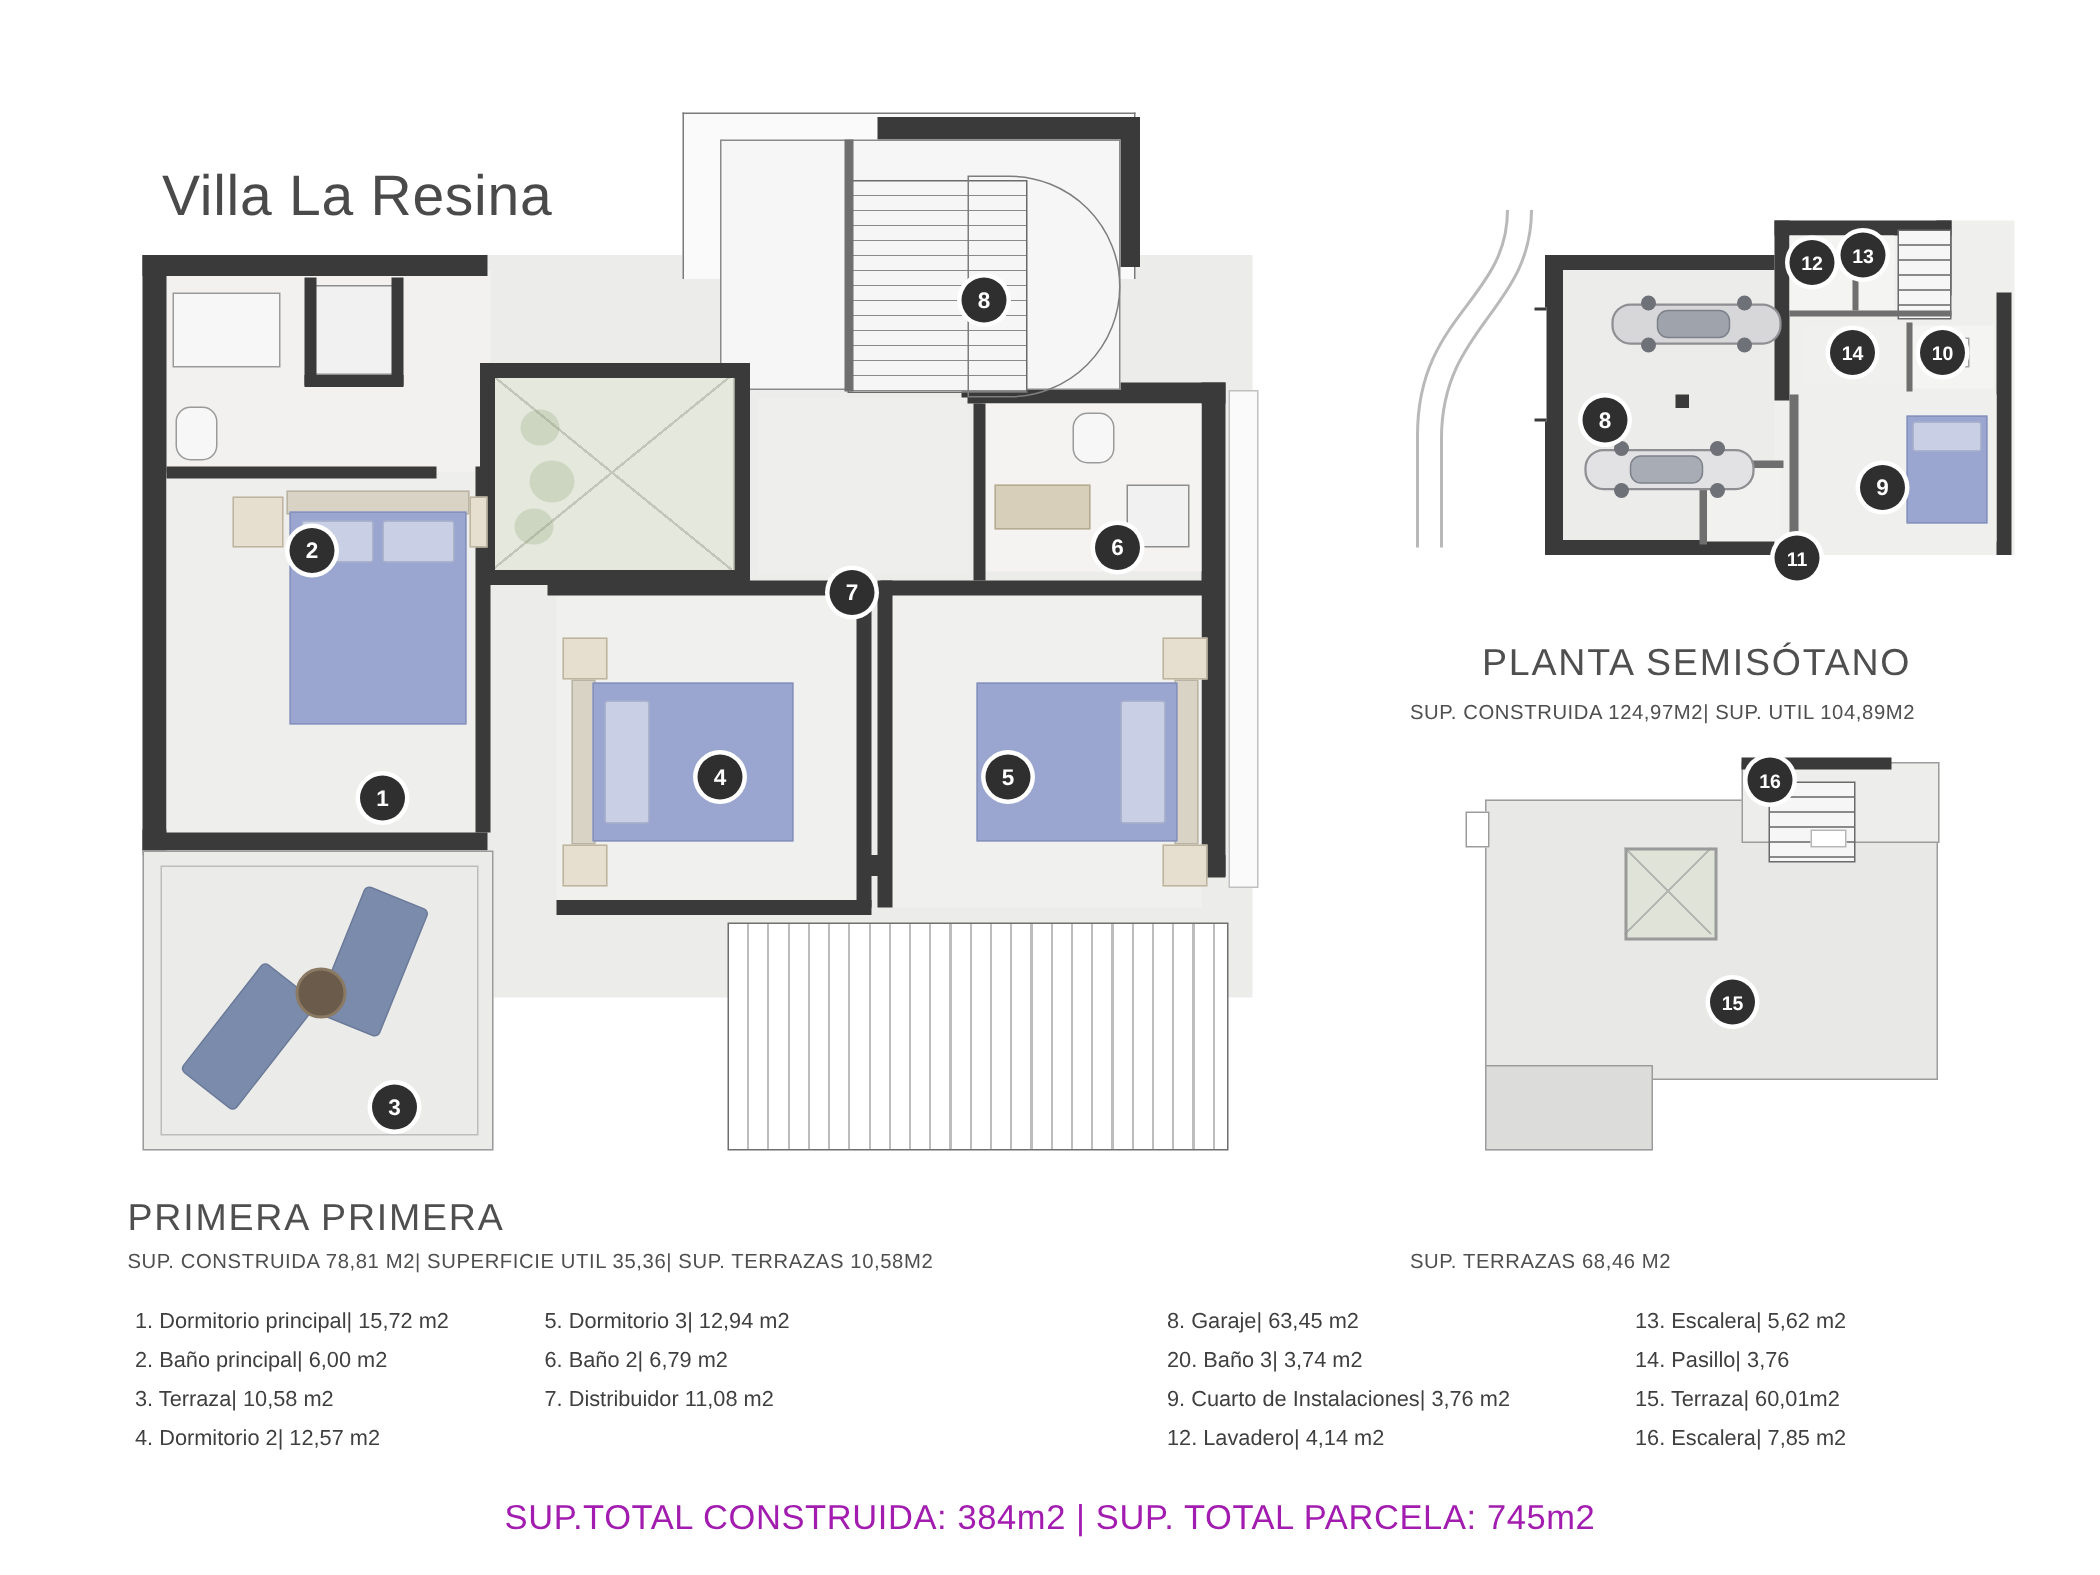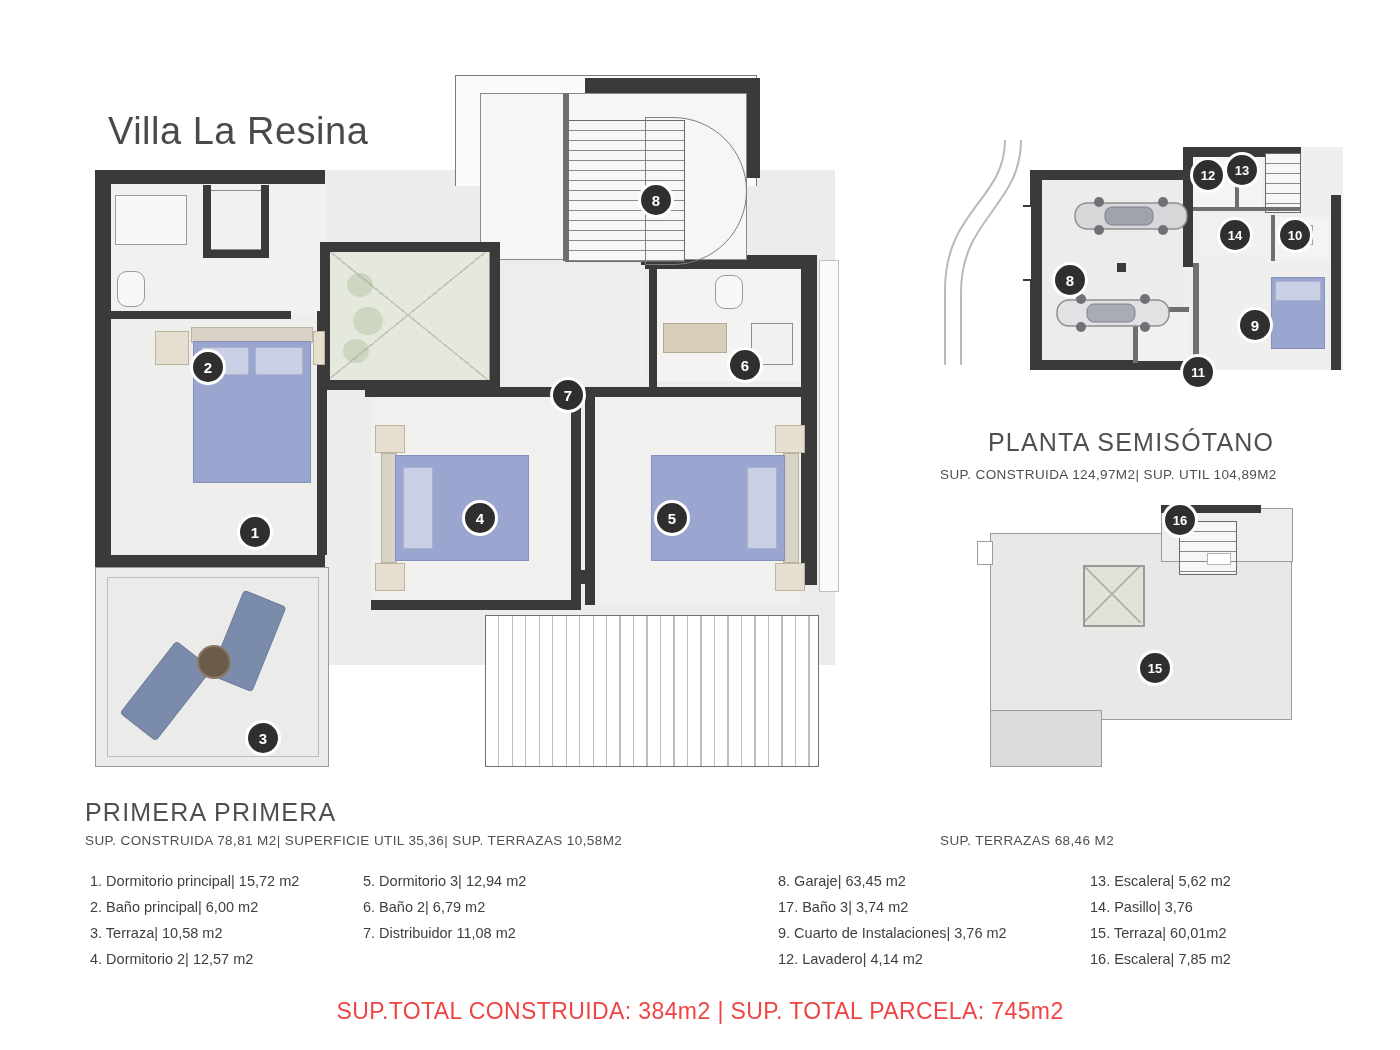--- a/index.html
+++ b/index.html
@@ -44,21 +44,21 @@
   .plan-sub{
     position:absolute;font-size:13.5px;letter-spacing:.4px;color:#4f4f4f;
   }
 
   
   .legend{position:absolute;font-size:14.5px;line-height:26px;color:#3f3f3f;}
   .legend div{white-space:nowrap;}
 
   .totals{
     position:absolute;left:0;right:0;top:998px;text-align:center;
-    font-size:23px;letter-spacing:.4px;color:#ef4444;
+    font-size:23px;letter-spacing:.4px;color:#a21caf;
   }
 
   
   .stripes{
     position:absolute;
     background:repeating-linear-gradient(90deg,#ffffff 0px,#ffffff 12px,#bdbdbd 12px,#bdbdbd 13.5px);
     border:1.5px solid #6f6f6f;
   }
   .stairs{
     position:absolute;
@@ -273,21 +273,21 @@
     <div>3. Terraza| 10,58 m2</div>
     <div>4. Dormitorio 2| 12,57 m2</div>
   </div>
   <div class="legend" style="left:363px;top:868px;">
     <div>5. Dormitorio 3| 12,94 m2</div>
     <div>6. Baño 2| 6,79 m2</div>
     <div>7. Distribuidor 11,08 m2</div>
   </div>
   <div class="legend" style="left:778px;top:868px;">
     <div>8. Garaje| 63,45 m2</div>
-    <div>17. Baño 3| 3,74 m2</div>
+    <div>20. Baño 3| 3,74 m2</div>
     <div>9. Cuarto de Instalaciones| 3,76 m2</div>
     <div>12. Lavadero| 4,14 m2</div>
   </div>
   <div class="legend" style="left:1090px;top:868px;">
     <div>13. Escalera| 5,62 m2</div>
     <div>14. Pasillo| 3,76</div>
     <div>15. Terraza| 60,01m2</div>
     <div>16. Escalera| 7,85 m2</div>
   </div>
 

